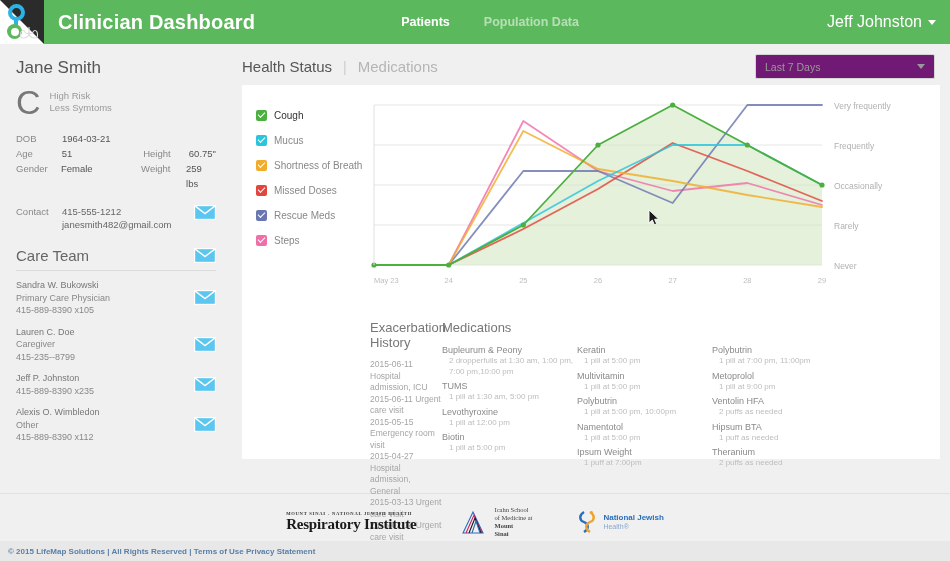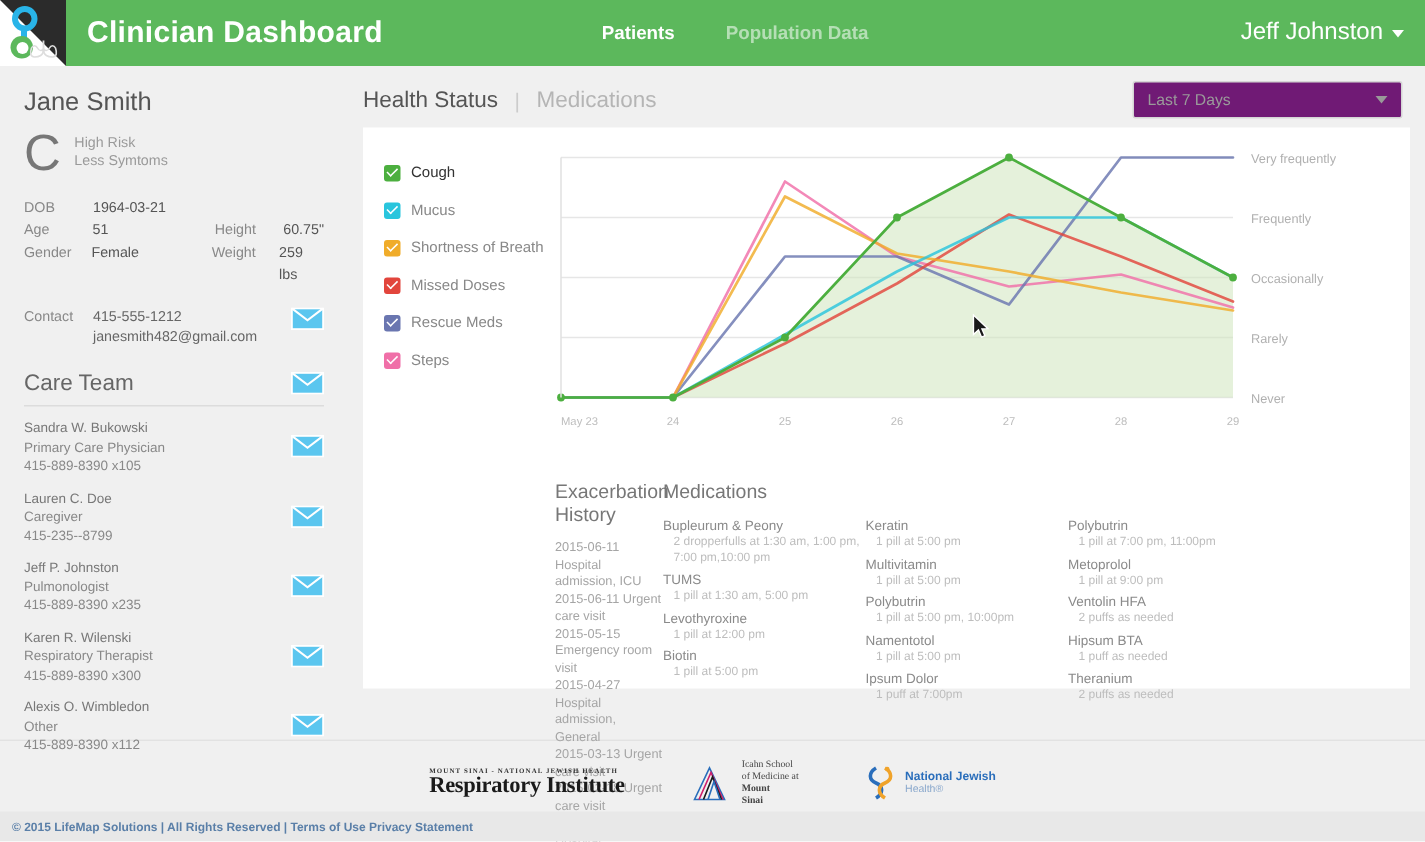--- a/index.html
+++ b/index.html
@@ -264,33 +264,21 @@
             <div>415-235--8799</div>
           </div>
           <svg class="mail-icon" viewBox="0 0 22 15">
             <rect x=".6" y=".6" width="20.8" height="13.8" fill="#5bc6ef" stroke="#fff" stroke-width="1.2"></rect>
             <path d="M.6 .6 L11 8.5 L21.4 .6" fill="none" stroke="#fff" stroke-width="1.4"></path>
           </svg>
         </div>
         <div class="team-item">
           <div class="team-txt">
             <div class="team-name">Jeff P. Johnston</div>
-            <div>Pulmonologist</div>
             <div>415-889-8390 x235</div>
-          </div>
-          <svg class="mail-icon" viewBox="0 0 22 15">
-            <rect x=".6" y=".6" width="20.8" height="13.8" fill="#5bc6ef" stroke="#fff" stroke-width="1.2"></rect>
-            <path d="M.6 .6 L11 8.5 L21.4 .6" fill="none" stroke="#fff" stroke-width="1.4"></path>
-          </svg>
-        </div>
-        <div class="team-item">
-          <div class="team-txt">
-            <div class="team-name">Karen R. Wilenski</div>
-            <div>Respiratory Therapist</div>
-            <div>415-889-8390 x300</div>
           </div>
           <svg class="mail-icon" viewBox="0 0 22 15">
             <rect x=".6" y=".6" width="20.8" height="13.8" fill="#5bc6ef" stroke="#fff" stroke-width="1.2"></rect>
             <path d="M.6 .6 L11 8.5 L21.4 .6" fill="none" stroke="#fff" stroke-width="1.4"></path>
           </svg>
         </div>
         <div class="team-item">
           <div class="team-txt">
             <div class="team-name">Alexis O. Wimbledon</div>
             <div>Other</div>
@@ -433,21 +421,21 @@
                 </div>
                 <div>
                   <div class="med-name">Polybutrin</div>
                   <div class="med-dose">1 pill at 5:00 pm, 10:00pm</div>
                 </div>
                 <div>
                   <div class="med-name">Namentotol</div>
                   <div class="med-dose">1 pill at 5:00 pm</div>
                 </div>
                 <div>
-                  <div class="med-name">Ipsum Dolor</div>
+                  <div class="med-name">Ipsum Weight</div>
                   <div class="med-dose">1 puff at 7:00pm</div>
                 </div>
               </div>
 
               <div class="med-col">
                 <div>
                   <div class="med-name">Polybutrin</div>
                   <div class="med-dose">1 pill at 7:00 pm, 11:00pm</div>
                 </div>
                 <div>

